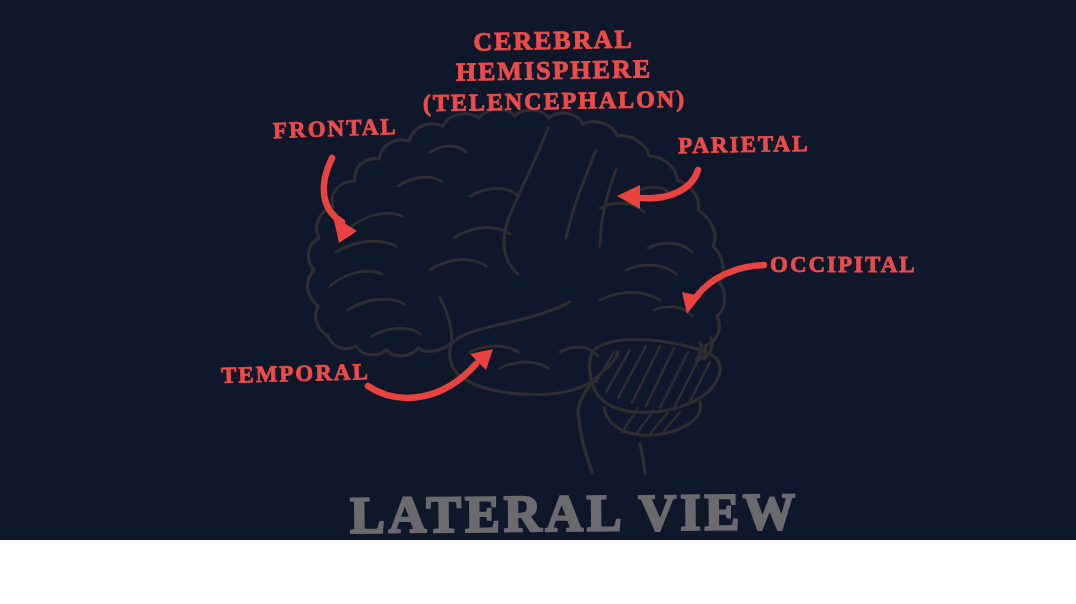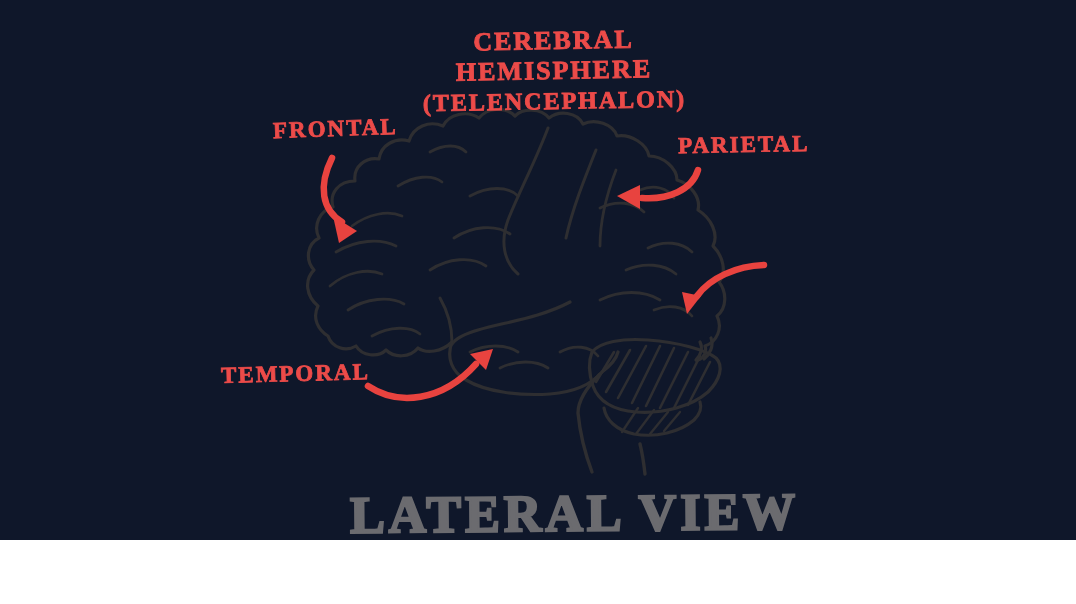--- a/index.html
+++ b/index.html
@@ -154,16 +154,17 @@
     </g>
   </svg>
 
   <div class="title">
     <div class="l1">CEREBRAL HEMISPHERE</div>
     <div class="l2">(TELENCEPHALON)</div>
   </div>
 
   <div class="lbl lbl-frontal">FRONTAL</div>
   <div class="lbl lbl-parietal">PARIETAL</div>
+  <div class="lbl lbl-occipital">OCCIPITAL</div>
   <div class="lbl lbl-temporal">TEMPORAL</div>
 
   <div class="caption">LATERAL VIEW</div>
 </div>
 
 </body></html>

